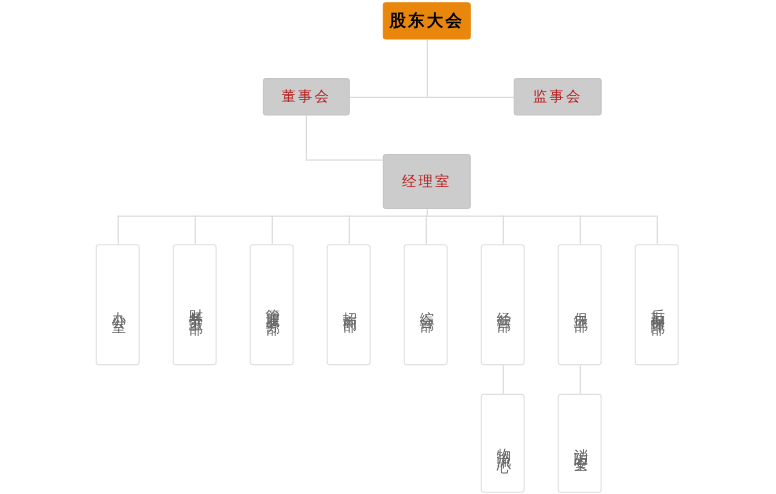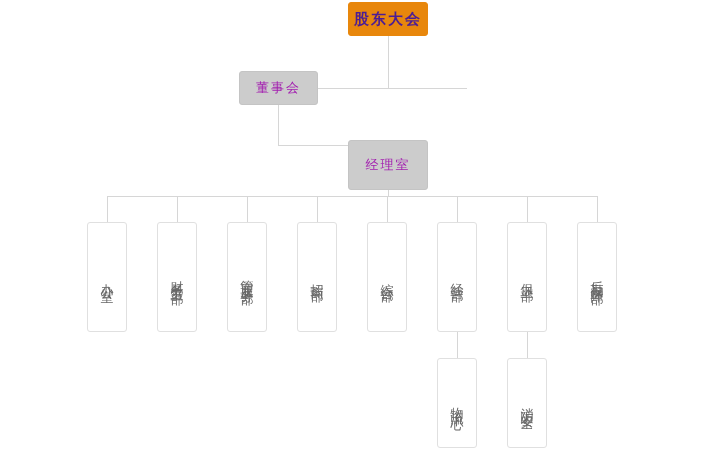--- a/index.html
+++ b/index.html
@@ -34,30 +34,30 @@
     align-items: center;
     justify-content: center;
     border-radius: 3px;
     letter-spacing: 2px;
   }
 
   
   .node.root {
     background: #e8870c;
     border: 1px solid #e8870c;
-    color: #4c1d95;
+    color: #000000;
     font-size: 15px;
     font-weight: bold;
   }
 
   
   .node.gray {
     background: #cccccc;
     border: 1px solid #c4c4c4;
-    color: #a21caf;
+    color: #b91c1c;
     font-size: 13px;
   }
 
   
   .node.dept {
     background: #ffffff;
     border: 1px solid #e0e0e0;
     color: #666666;
     font-size: 13px;
     writing-mode: vertical-rl;
@@ -112,20 +112,23 @@
   <div class="line v" style="left:527px; top:332px; height:26px;"></div>
 
   <div class="node root" style="left:348px; top:2px; width:80px; height:34px;">
     <span class="nlabel">股东大会</span>
   </div>
 
   <div class="node gray" style="left:239px; top:71px; width:79px; height:34px;">
     <span class="nlabel">董事会</span>
   </div>
 
+  <div class="node gray" style="left:467px; top:71px; width:80px; height:34px;">
+    <span class="nlabel">监事会</span>
+  </div>
 
   <div class="node gray" style="left:348px; top:140px; width:80px; height:50px;">
     <span class="nlabel">经理室</span>
   </div>
 
   <div class="node dept" style="left:87px; top:222px; width:40px; height:110px;">
     <span class="nlabel">办公室</span>
   </div>
   <div class="node dept" style="left:157px; top:222px; width:40px; height:110px;">
     <span class="nlabel">财务劳工部</span>

